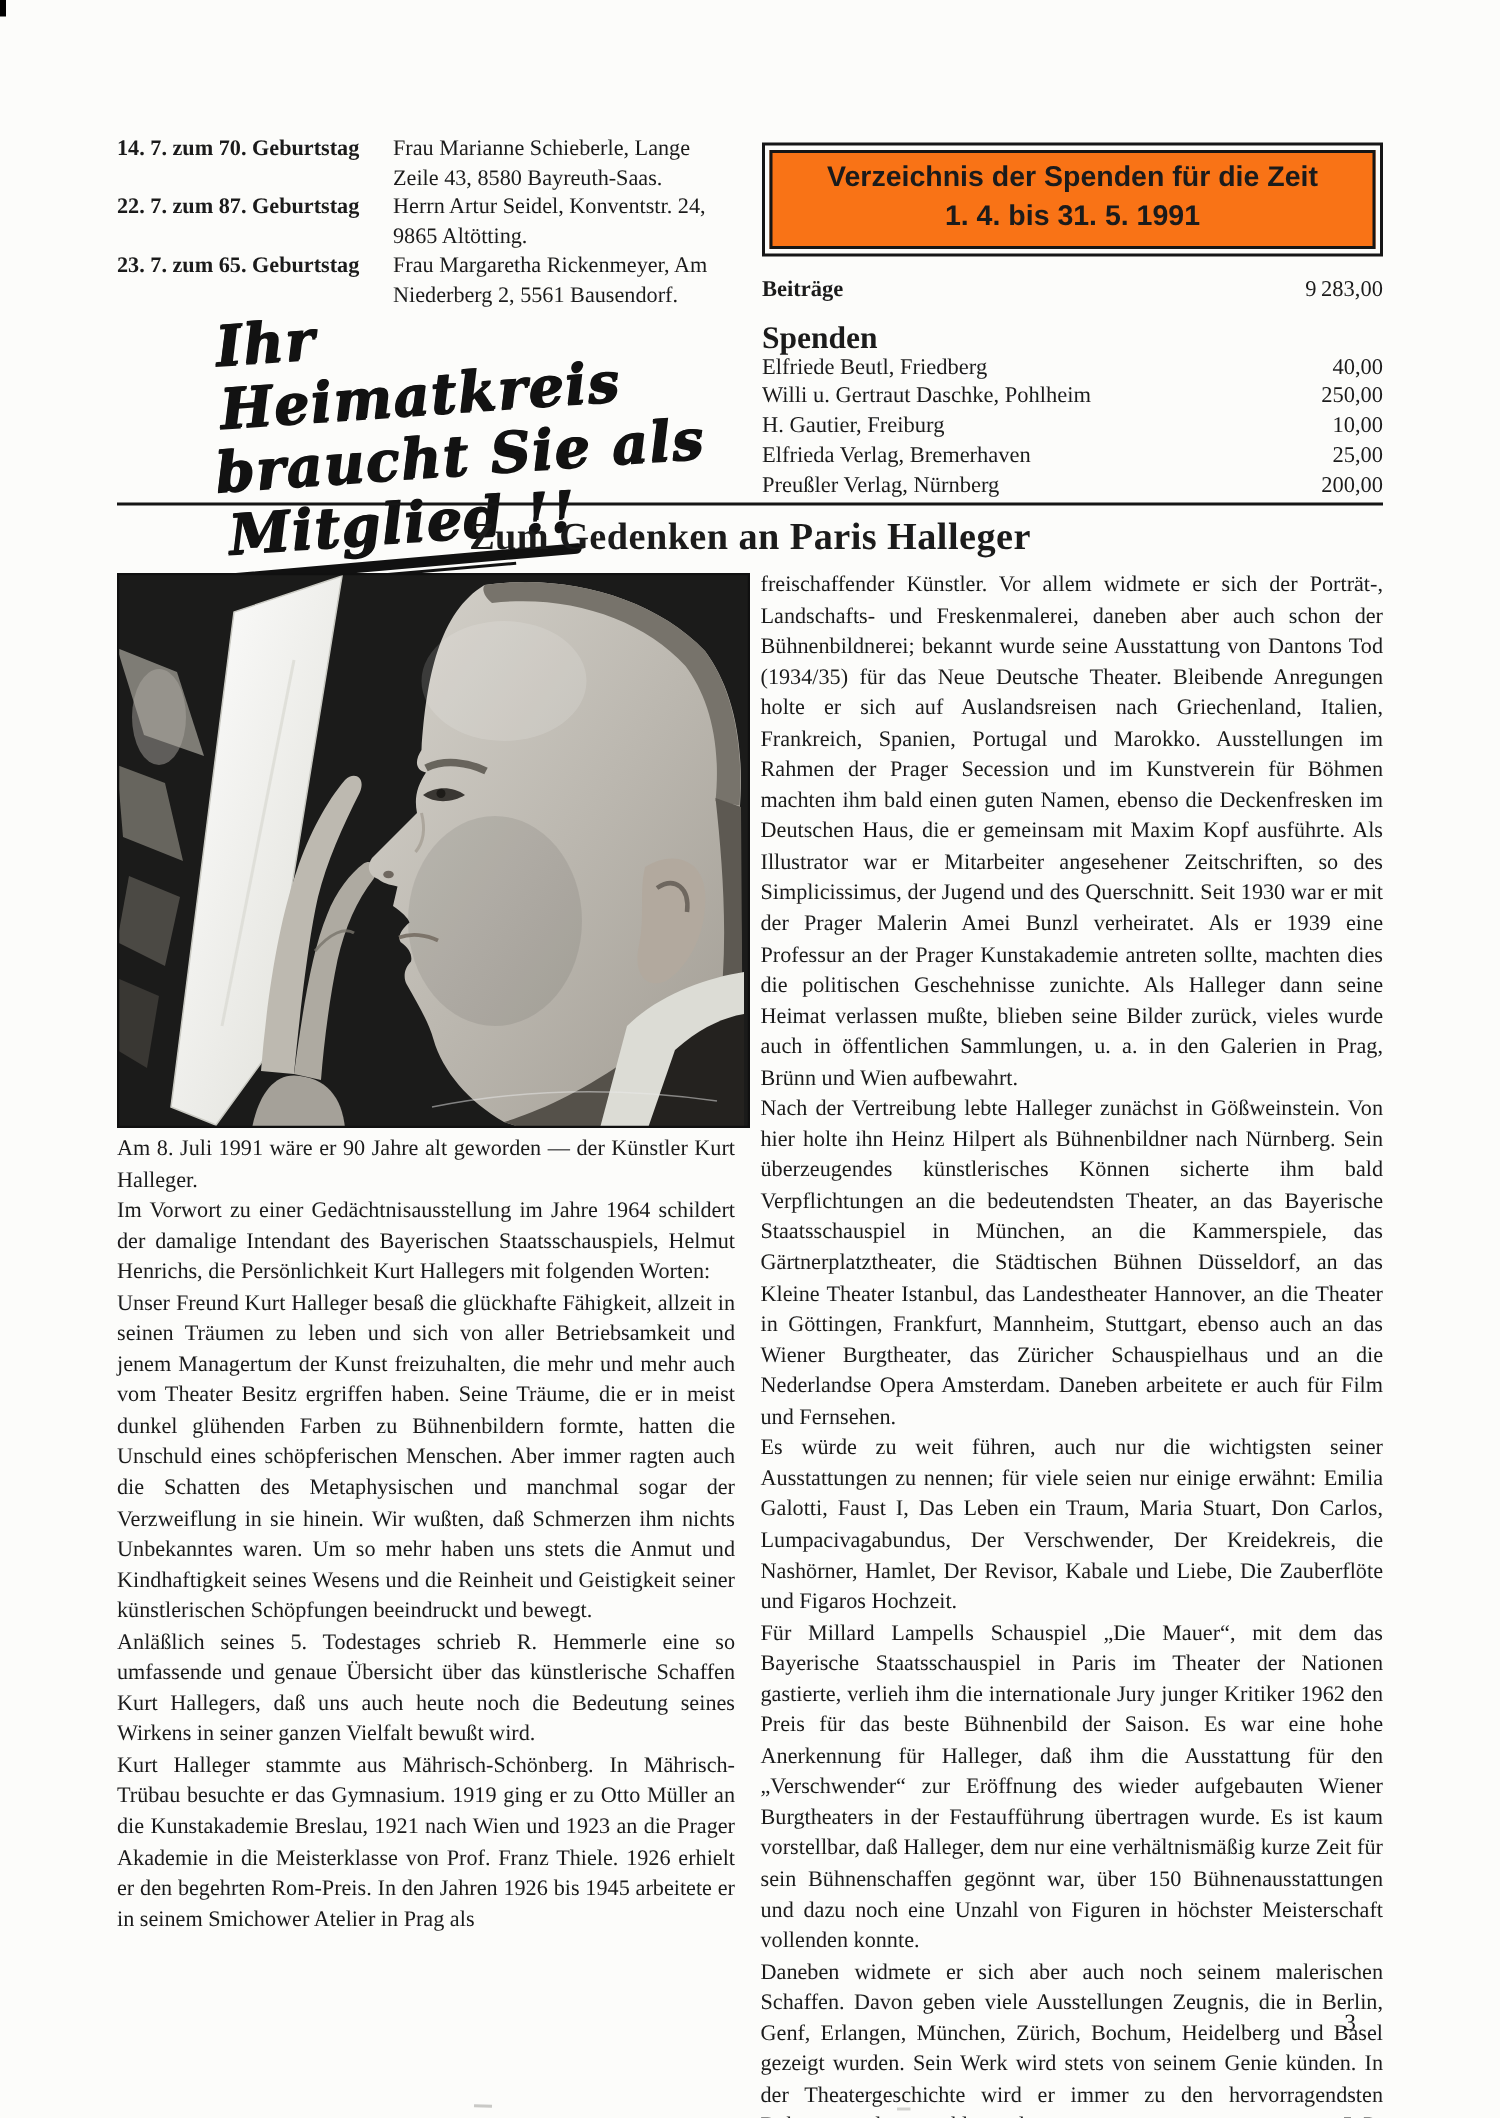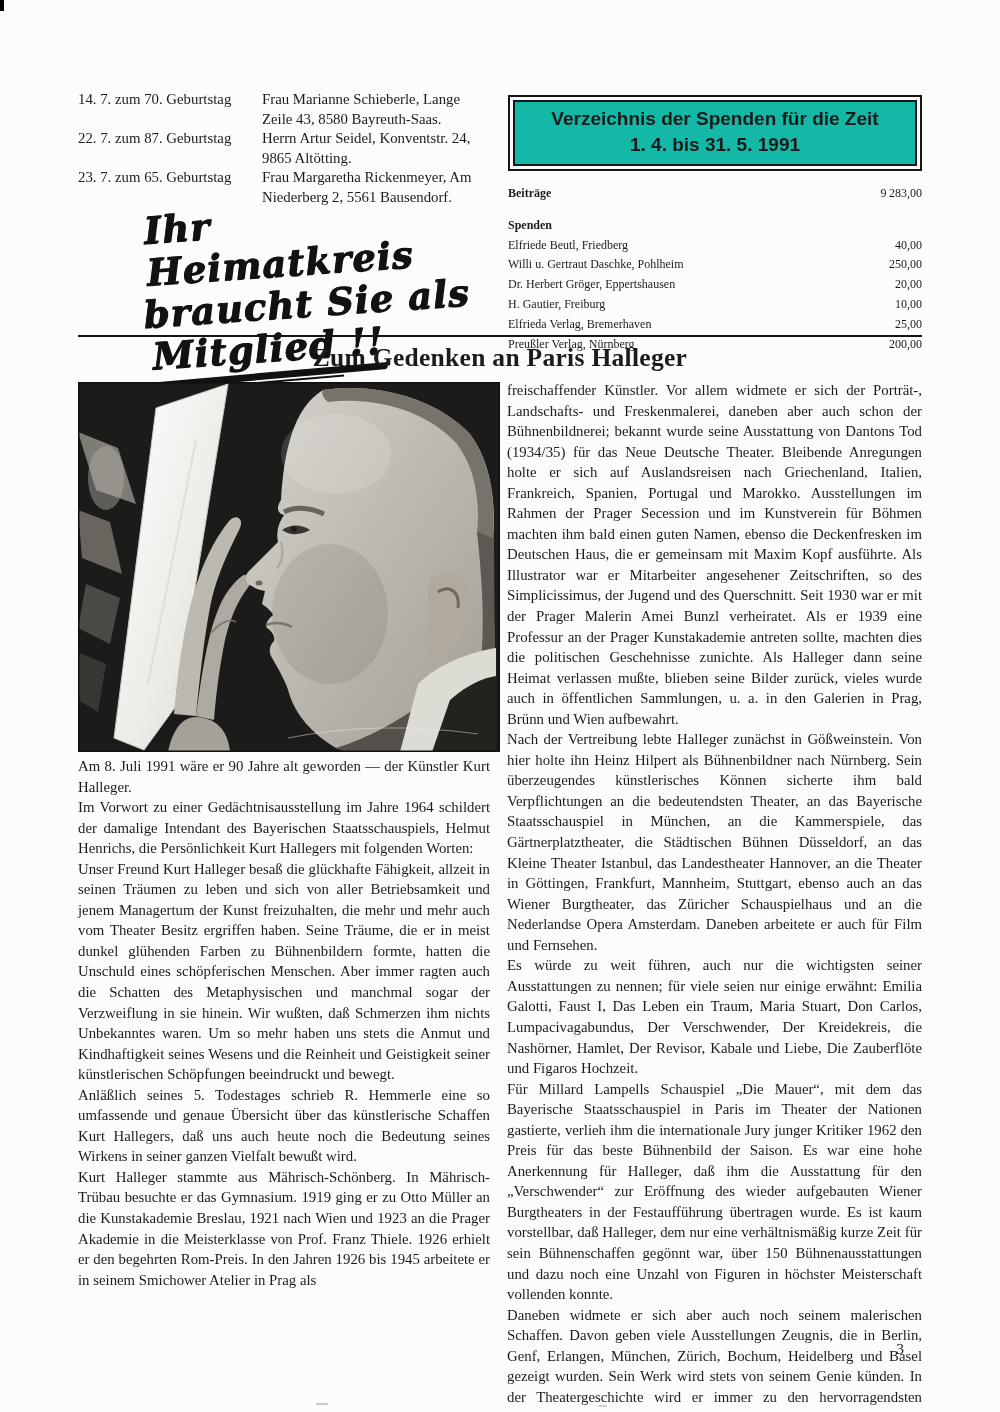--- a/index.html
+++ b/index.html
@@ -11,33 +11,33 @@
   .abs{position:absolute;}
 
   
   .corner-mark{left:0;top:0;width:4px;height:11px;background:#000;}
   .tickA{left:316px;top:1403px;width:12px;height:2px;background:#c9c9c6;transform:rotate(2deg);}
   .tickB{left:598px;top:1405px;width:9px;height:2px;background:#d2d2cf;}
 
   
   .birthdays{left:78px;top:90px;width:412px;}
   .bday-row{display:flex;font-size:14.8px;line-height:19.6px;}
-  .bday-date{width:184px;flex:none;}
+  .bday-date{width:184px;flex:none;font-weight:bold;}
   .bday-person{flex:1;}
 
   
   .donations{left:508px;top:95px;width:414px;}
   .donbox{border:2px solid #161616;padding:3px;background:#fcfcfa;}
-  .donbox-inner{border:2px solid #161616;background:#14b8a6;text-align:center;
+  .donbox-inner{border:2px solid #161616;background:#f97316;text-align:center;
     font-family:"Liberation Sans","DejaVu Sans",sans-serif;font-weight:bold;
     font-size:19px;line-height:26px;padding:4px 2px 6px;}
-  .donrow{display:flex;justify-content:space-between;font-size:12px;line-height:19.8px;}
+  .donrow{display:flex;justify-content:space-between;font-size:15px;line-height:19.8px;}
   .donrow.head{margin-top:13px;}
   .bold{font-weight:bold;}
-  .spenden-label{margin-top:12px;font-weight:bold;font-size:12px;line-height:19.8px;}
+  .spenden-label{margin-top:12px;font-weight:bold;font-size:21px;line-height:19.8px;}
 
   
   .handwriting{left:148px;top:198px;width:330px;transform:rotate(-4deg);
     font-family:"DejaVu Serif","Liberation Serif",serif;
     font-style:italic;font-weight:bold;font-size:37px;line-height:42px;
     letter-spacing:1px;color:#121212;
     text-shadow:1px 0 0 #121212,0 1px 0 #121212;}
   .hw-line2{margin-left:-6px;}
   .hw-underline{width:238px;height:7px;background:#111;margin-top:3px;margin-left:-4px;
     border-radius:3px;transform:skewX(-8deg) rotate(-1deg);}
@@ -88,24 +88,20 @@
     <span>9 283,00</span>
   </div>
   <div class="spenden-label">Spenden</div>
   <div class="donrow">
     <span>Elfriede Beutl, Friedberg</span>
     <span>40,00</span>
   </div>
   <div class="donrow">
     <span>Willi u. Gertraut Daschke, Pohlheim</span>
     <span>250,00</span>
-  </div>
-  <div class="donrow">
-    <span>Dr. Herbert Gröger, Eppertshausen</span>
-    <span>20,00</span>
   </div>
   <div class="donrow">
     <span>H. Gautier, Freiburg</span>
     <span>10,00</span>
   </div>
   <div class="donrow">
     <span>Elfrieda Verlag, Bremerhaven</span>
     <span>25,00</span>
   </div>
   <div class="donrow">

